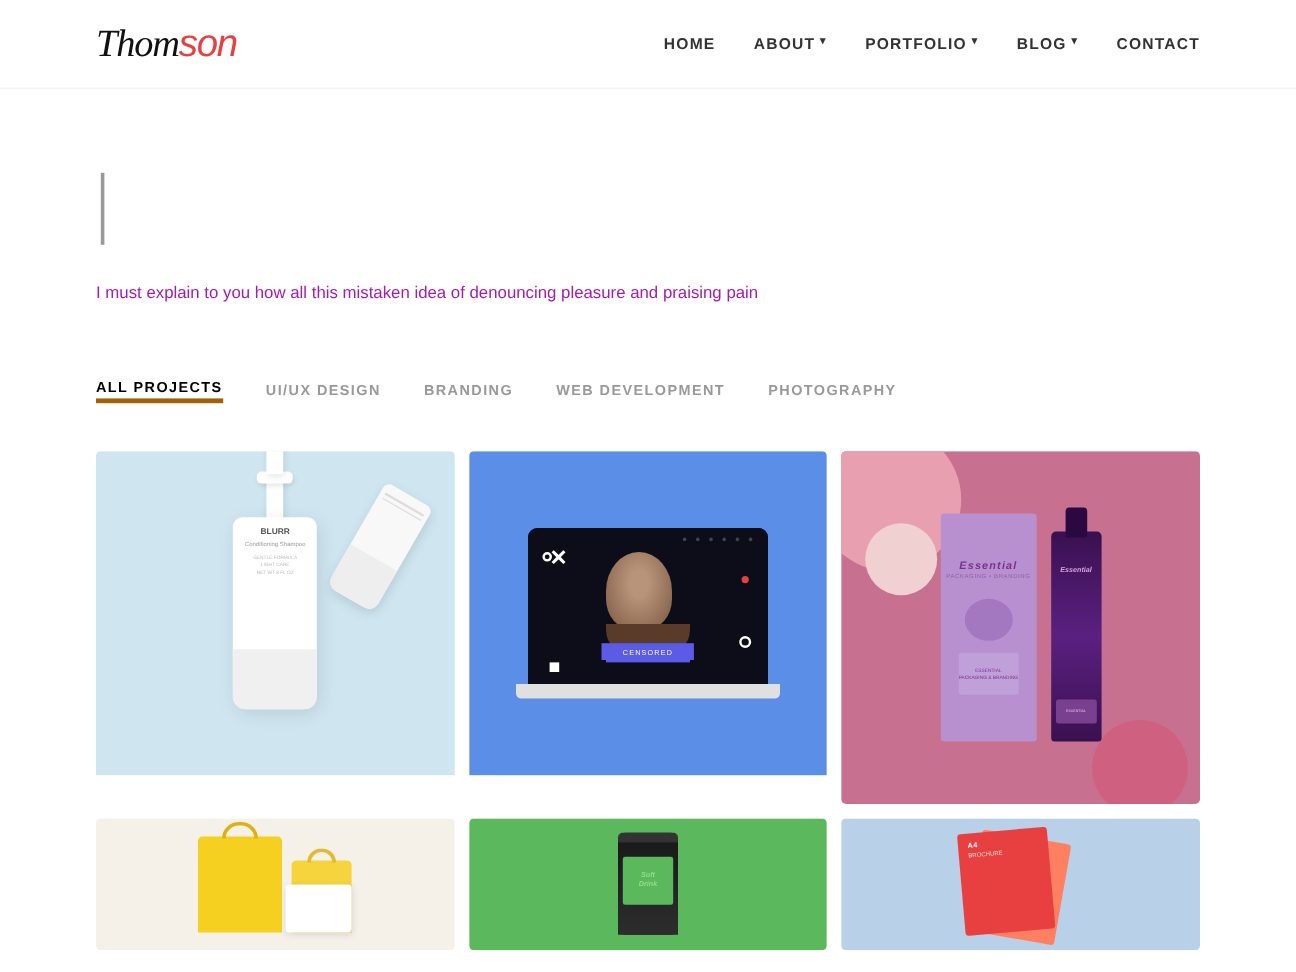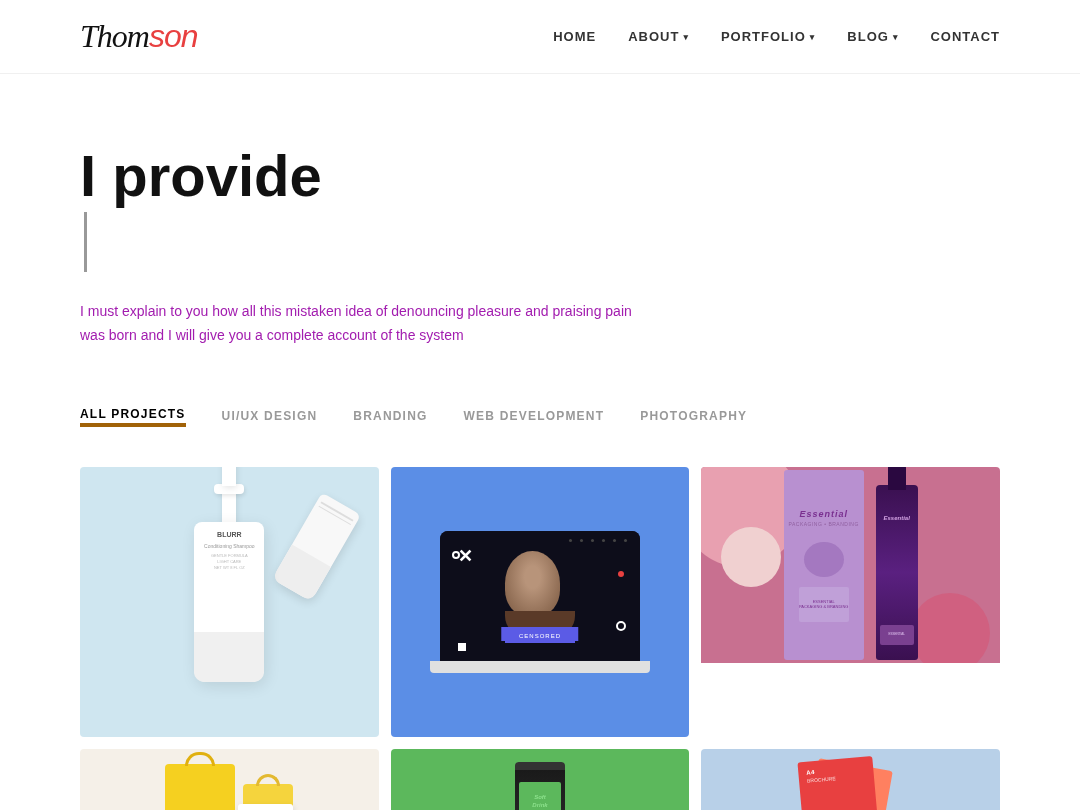--- a/index.html
+++ b/index.html
@@ -45,21 +45,20 @@
       gap: 32px;
     }
 
     .nav-item {
       font-size: 13px;
       font-weight: 600;
       letter-spacing: 1px;
       color: #333;
       cursor: pointer;
       display: flex;
-      align-items: center;
       gap: 4px;
       text-transform: uppercase;
     }
 
     .nav-item .chevron {
       font-size: 9px;
       color: #333;
     }
 
     
@@ -240,21 +239,21 @@
     }
 
     .laptop-wrapper {
       display: flex;
       flex-direction: column;
       align-items: center;
     }
 
     .proj-3 {
       background: #d4879b;
-      height: 196px;
+      height: 294px;
       display: flex;
       align-items: center;
       justify-content: center;
       position: relative;
       overflow: hidden;
     }
 
     
     .portfolio-grid-row2 {
       padding: 12px 80px 0 80px;
@@ -338,27 +337,25 @@
       <span>BLOG</span>
       <span class="chevron">▾</span>
     </div>
     <div class="nav-item">
       <span>CONTACT</span>
     </div>
   </nav>
 </header>
 
 <section class="hero">
-  <h1 class="hero-title-normal">I provide</h1>
   <h1 class="hero-title-accent">
     <span class="cursor-line"></span>
   </h1>
   <p class="hero-description">
     <span>I must explain to you how all this mistaken idea of denouncing pleasure and praising pain</span><br>
-    <span>was born and I will give you a complete account of the system</span>
   </p>
 </section>
 
 <div class="filter-tabs">
   <div class="filter-tab active">ALL PROJECTS</div>
   <div class="filter-tab">UI/UX DESIGN</div>
   <div class="filter-tab">BRANDING</div>
   <div class="filter-tab">WEB DEVELOPMENT</div>
   <div class="filter-tab">PHOTOGRAPHY</div>
 </div>

